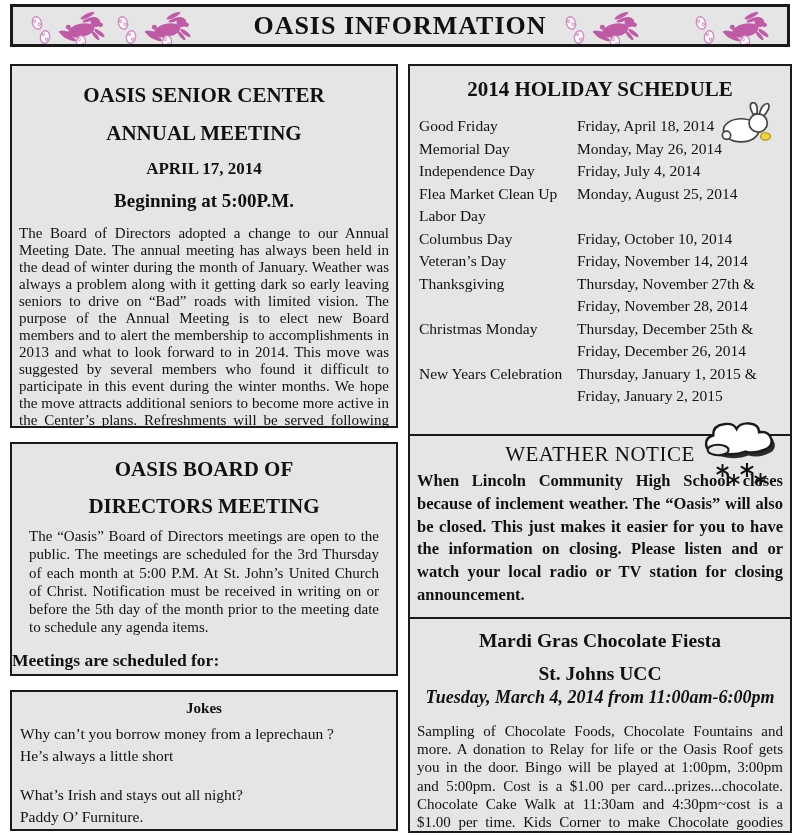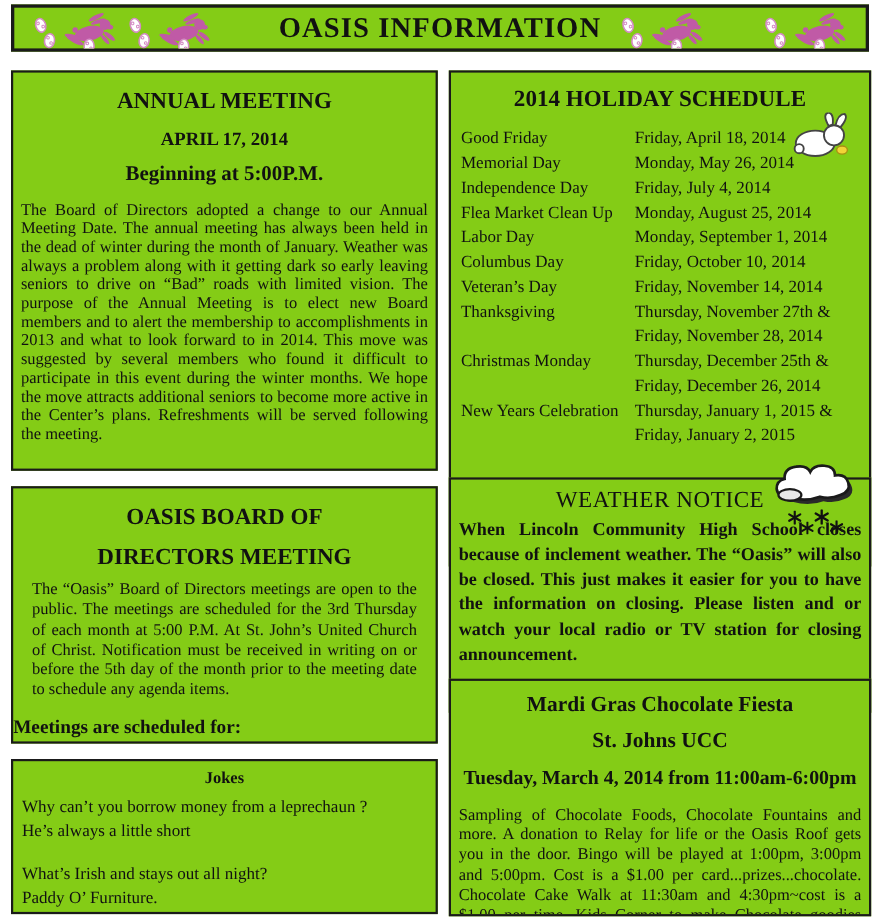--- a/index.html
+++ b/index.html
@@ -3,21 +3,21 @@
 <meta charset="utf-8">
 <style>
   * { margin:0; padding:0; box-sizing:border-box; }
   html,body { background:#fff; }
   body {
     width:800px; height:836px; position:relative;
     font-family:"Liberation Serif", serif; color:#111;
     overflow:hidden;
   }
   .box {
-    position:absolute; background:#84cc16;
+    position:absolute; background:#e5e5e5;
     border:2px solid #1a1a1a; overflow:hidden;
   }
   
   .header-box {
     left:10px; top:4px; width:780px; height:43px;
     border:3px solid #1a1a1a;
   }
   .header-title {
     text-align:center; font-weight:bold; font-size:26px;
     line-height:37px; letter-spacing:1px;
@@ -68,21 +68,21 @@
   }
   .cloud-svg { position:absolute; top:-19px; right:14px; width:74px; height:45px; }
   .flakes { position:absolute; top:27px; right:20px; width:54px; height:28px; }
   .flake { position:absolute; }
   .fk1 { left:0;  top:1px;  width:13px; height:13px; }
   .fk2 { left:12px; top:11px; width:12px; height:12px; }
   .fk3 { left:24px; top:0;  width:14px; height:14px; }
   .fk4 { left:38px; top:10px; width:13px; height:13px; }
   .mardi-box .t1 { margin-top:9px;  font-size:19.5px; line-height:25px; }
   .mardi-box .t2 { margin-top:8px;  font-size:19.5px; line-height:25px; }
-  .mardi-box .t3 { margin-top:10px; font-size:18px;   line-height:23px; }
+  .mardi-box .t3 { font-size:18px;   line-height:23px;font-style:italic; }
   .mardi-par { font-size:15px; line-height:18.2px; text-align:justify; margin-top:13px; padding:0 7px; }
 </style>
 </head>
 <body>
 
 <svg width="0" height="0" style="position:absolute" aria-hidden="true">
   <defs>
     <symbol id="rabbit" viewBox="0 0 120 90">
       <g fill="#c05aa6">
         <ellipse cx="56" cy="48" rx="30" ry="15" transform="rotate(-12 56 48)"></ellipse>
@@ -183,20 +183,21 @@
       <svg class="rabbit-svg">
           <use href="#rabbit"></use>
         </svg>
       <svg class="egg-svg egg-c">
           <use href="#egg"></use>
         </svg>
     </div>
   </header>
 
   <section class="box annual-box">
+    <h2 class="big-title t1">OASIS SENIOR CENTER</h2>
     <h2 class="big-title t2">ANNUAL MEETING</h2>
     <div class="annual-date">APRIL 17, 2014</div>
     <div class="annual-time">Beginning at 5:00P.M.</div>
     <p class="body-par">The Board of Directors adopted a change to our Annual Meeting Date. The annual meeting has always been held in the dead of winter during the month of January. Weather was always a problem along with it getting dark so early leaving seniors to drive on “Bad” roads with limited vision. The purpose of the Annual Meeting is to elect new Board members and to alert the membership to  accomplishments in 2013 and what to look forward to in 2014. This move was suggested by several members who found it difficult to participate in this event during the winter months. We hope the move attracts additional seniors to become more active in the Center’s plans. Refreshments will be served following the meeting.</p>
   </section>
 
   <section class="box board-box">
     <h2 class="big-title t1">OASIS BOARD OF</h2>
     <h2 class="big-title t2">DIRECTORS MEETING</h2>
     <p class="board-par">The “Oasis” Board of Directors meetings are open to the public.  The meetings are scheduled for the 3rd Thursday of each month at 5:00 P.M.  At St. John’s United Church of Christ.  Notification must be received in writing on or before the 5th day of the month prior to the meeting date to schedule any agenda items.</p>
@@ -239,23 +240,20 @@
           </div>
         </div>
         <div class="sched-row">
           <div class="sched-label">Flea Market Clean Up</div>
           <div class="sched-dates">
             <div>Monday, August 25, 2014</div>
           </div>
         </div>
         <div class="sched-row">
           <div class="sched-label">Labor Day</div>
-          <div class="sched-dates">
-            <div>Monday, September 1, 2014</div>
-          </div>
         </div>
         <div class="sched-row">
           <div class="sched-label">Columbus Day</div>
           <div class="sched-dates">
             <div>Friday, October 10, 2014</div>
           </div>
         </div>
         <div class="sched-row">
           <div class="sched-label">Veteran’s Day</div>
           <div class="sched-dates">

